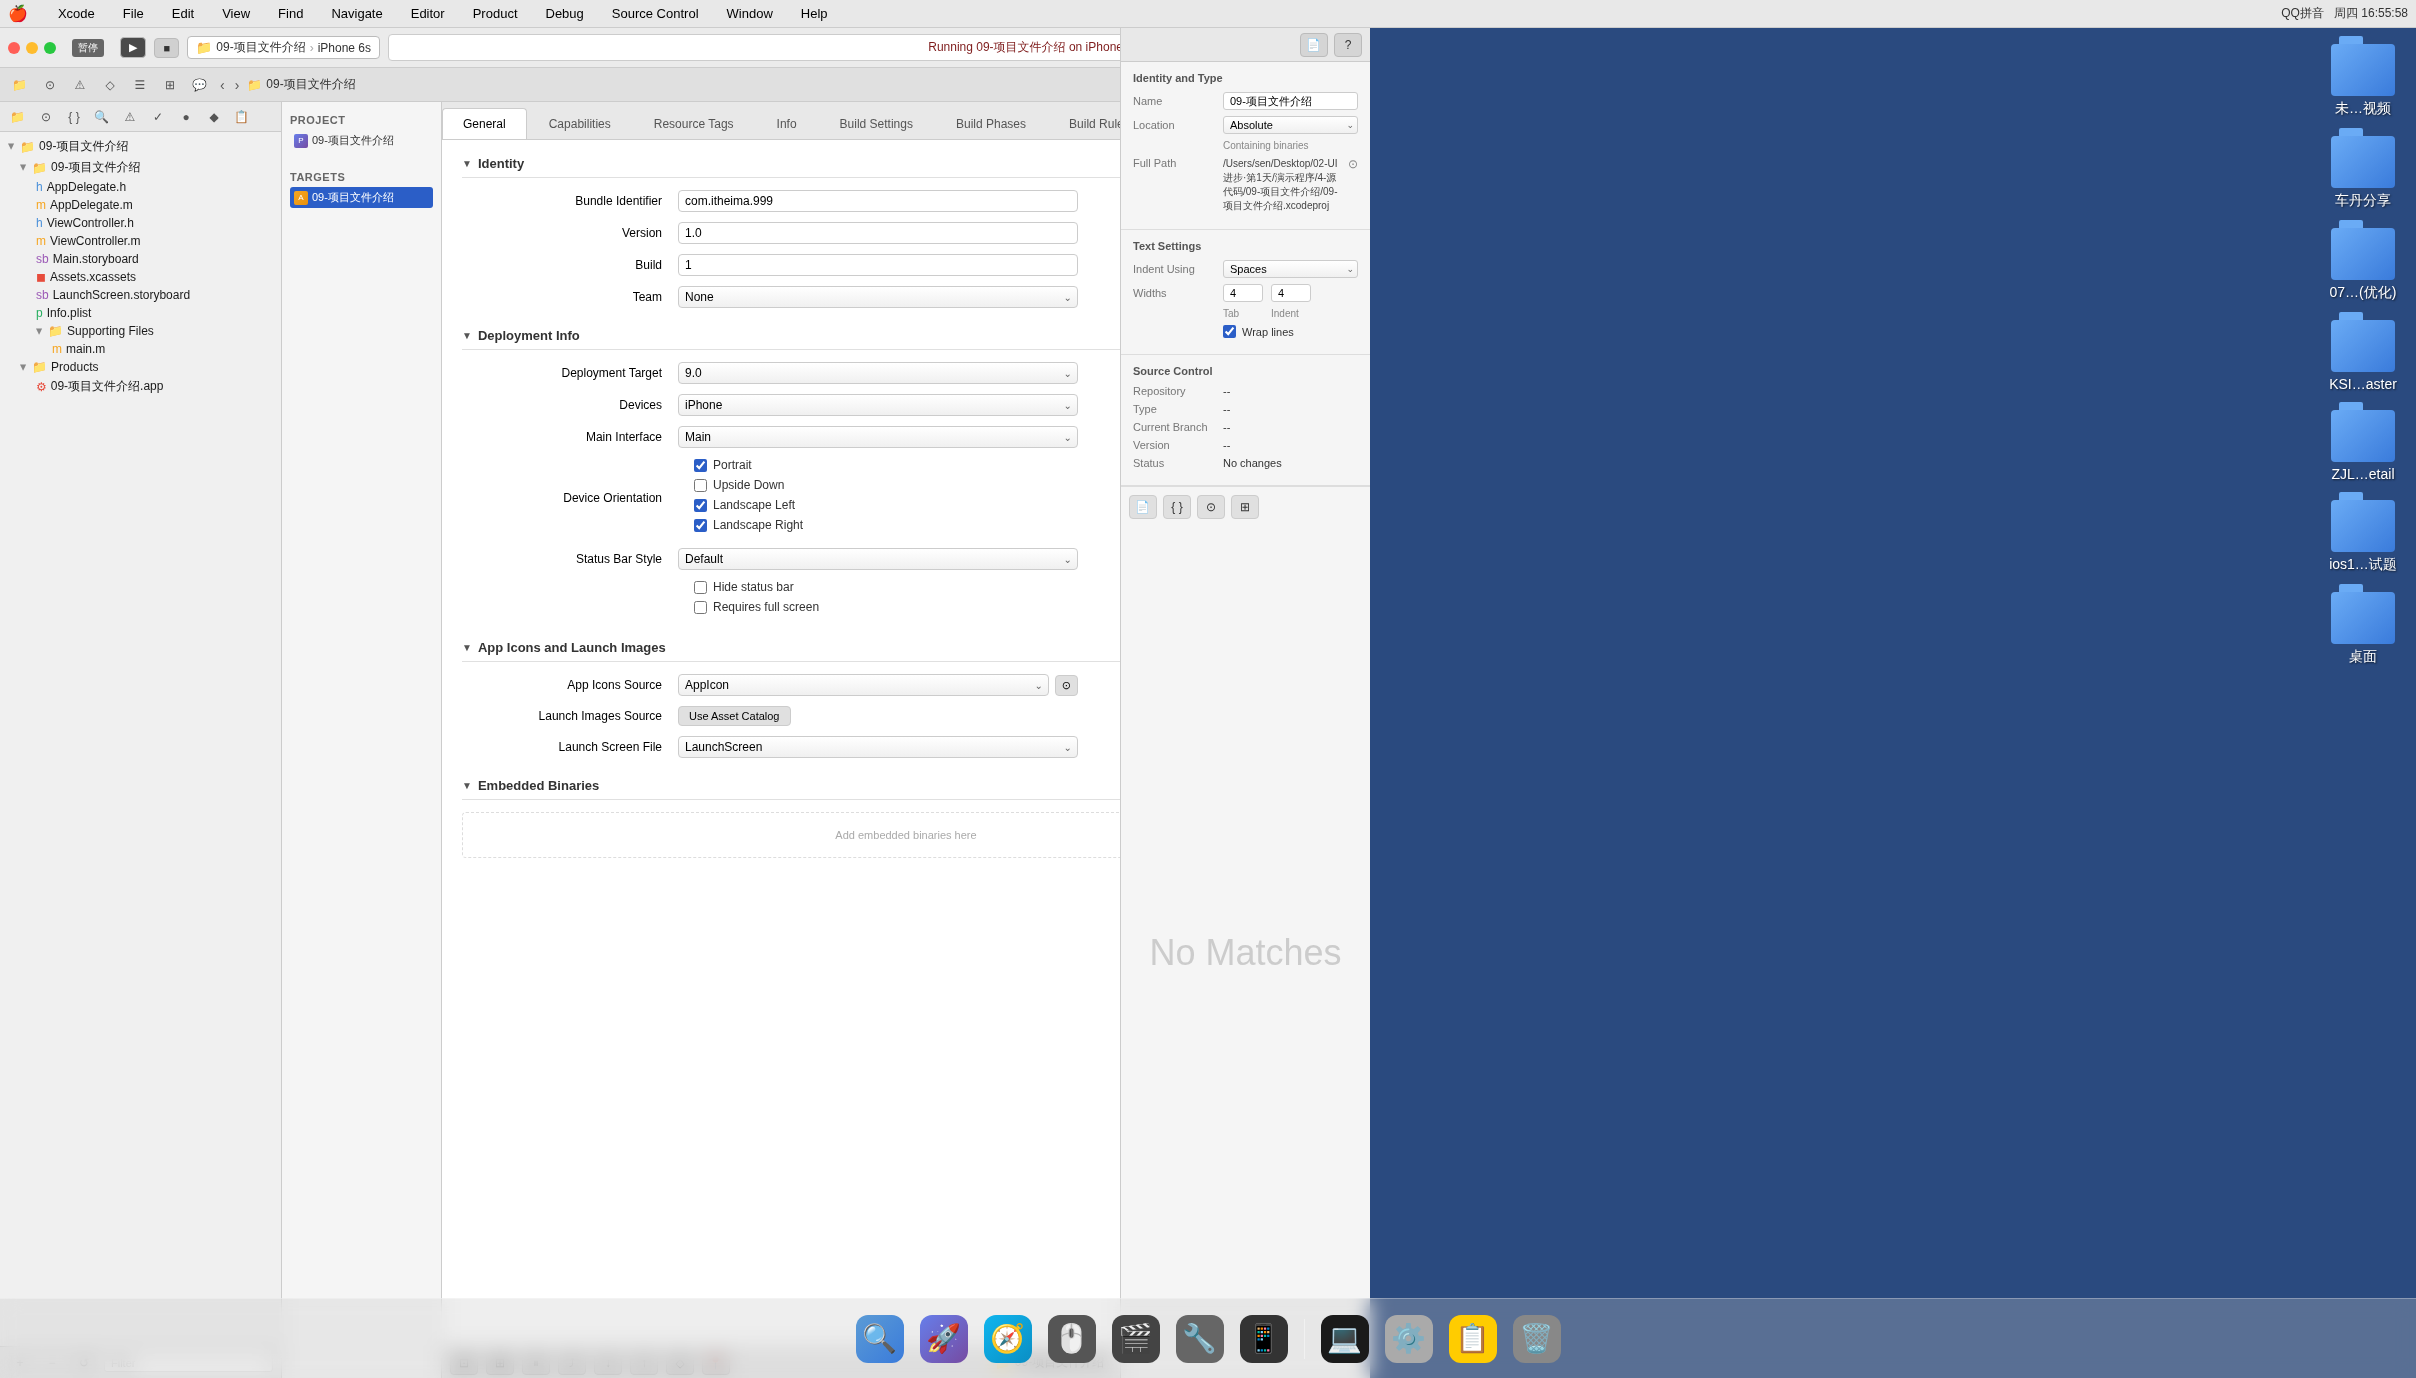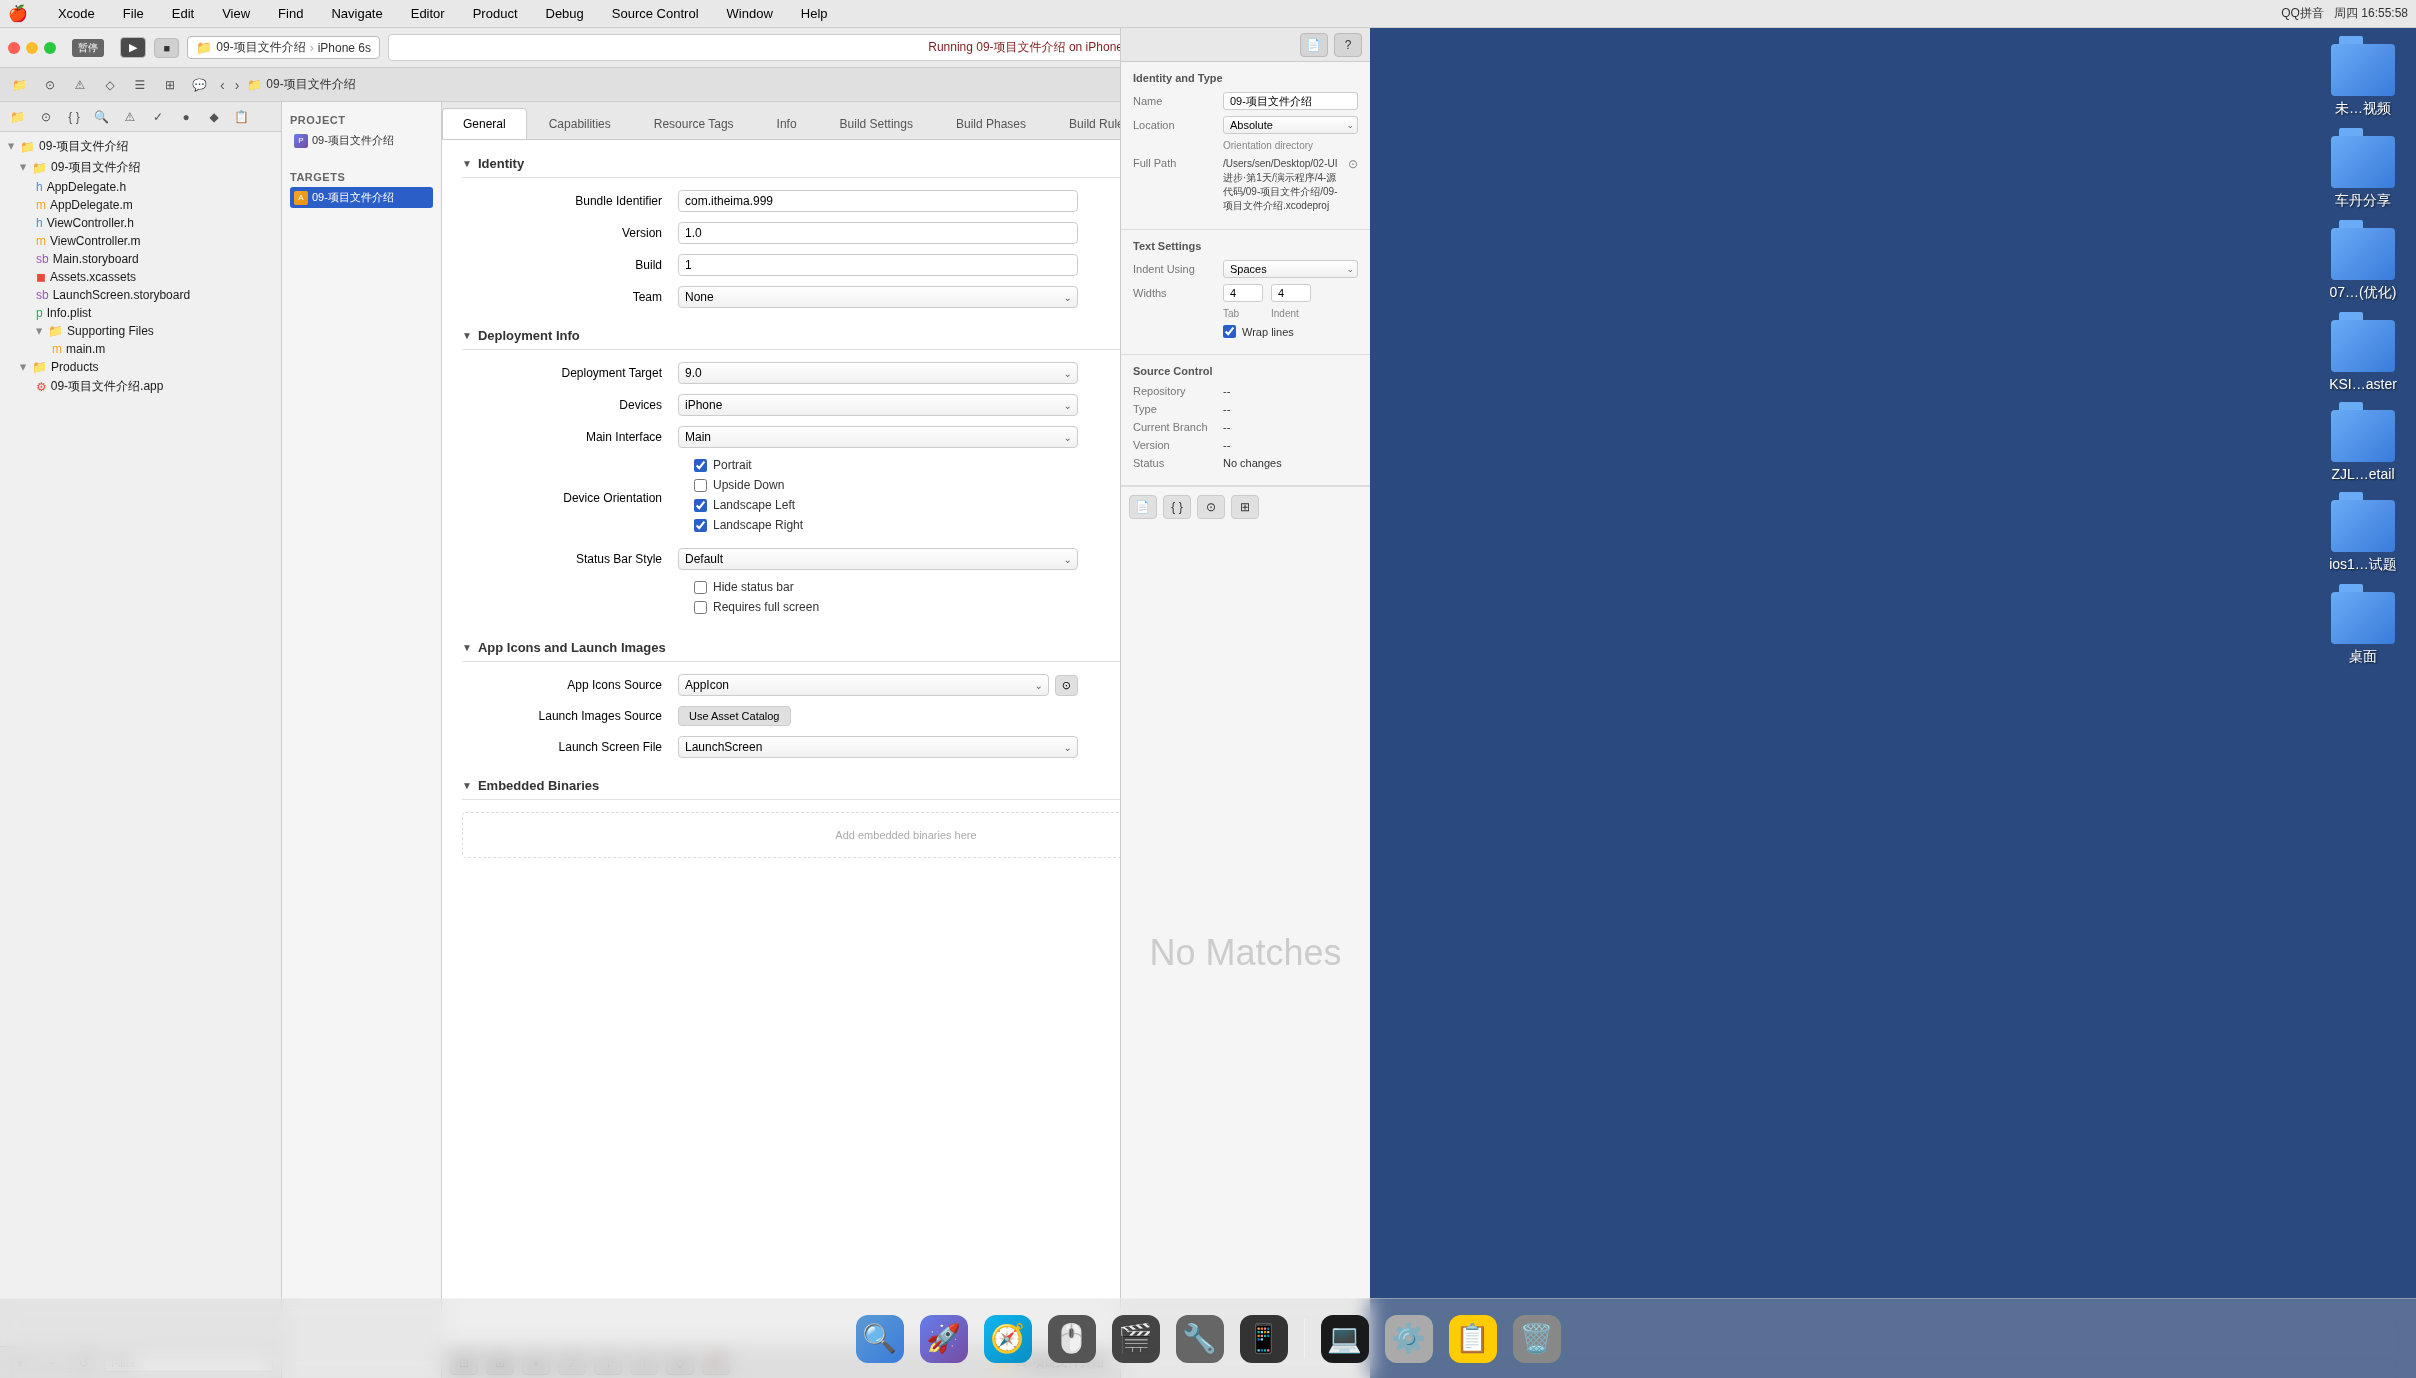--- a/index.html
+++ b/index.html
@@ -502,21 +502,21 @@
       <input type="text" class="right-input" style="flex: 1 1 0%;" value="09-项目文件介绍">
     </div>
     <div class="right-row">
       <div class="right-label">Location</div>
       <div class="right-select-wrapper">
         <select class="right-select">
           <option>Absolute</option>
         </select>
       </div>
     </div>
-    <div style="font-size:10px;color:#888;margin:4px 0 6px 90px;">Orientation directory</div>
+    <div style="font-size:10px;color:#888;margin:4px 0 6px 90px;">Containing binaries</div>
     <div class="right-row" style="align-items:flex-start;">
       <div class="right-label">Full Path</div>
       <div style="flex:1;display:flex;align-items:flex-start;gap:4px;">
         <div class="fullpath-text" style="flex:1;">/Users/sen/Desktop/02-UI进步·第1天/演示程序/4-源代码/09-项目文件介绍/09-项目文件介绍.xcodeproj</div>
         <span style="cursor:pointer;font-size:12px;color:#888;">⊙</span>
       </div>
     </div>
   </div>
 
 

